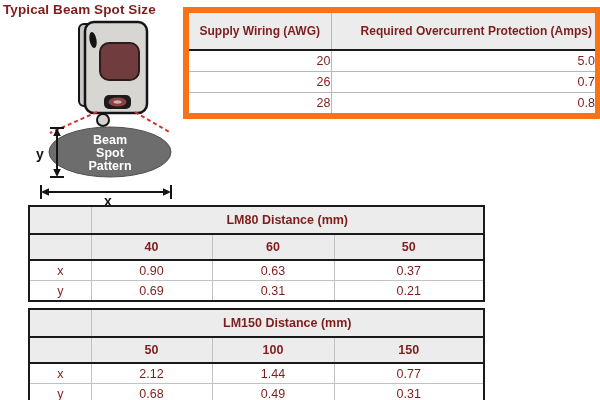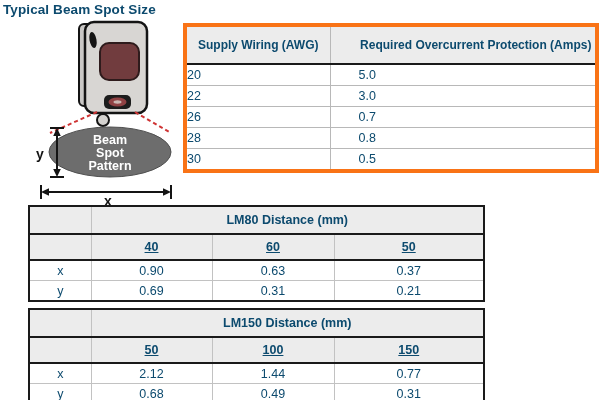--- a/index.html
+++ b/index.html
@@ -2,21 +2,21 @@
 <html><head>
 <meta charset="utf-8">
 <style>
   html, body { margin: 0; padding: 0; background: #ffffff; }
   .page {
     position: relative;
     width: 600px;
     height: 400px;
     background: #ffffff;
     font-family: "Liberation Sans", "DejaVu Sans", sans-serif;
-    color: #0c4a6e;
+    color: #7f1d1d;
     overflow: hidden;
   }
   .page-title {
     position: absolute;
     left: 3px;
     top: 2px;
     font-size: 13.5px;
     font-weight: bold;
     letter-spacing: 0.1px;
   }
@@ -27,37 +27,36 @@
   }
 
   
   .wiring-table {
     position: absolute;
     left: 183px;
     top: 7px;
     width: 412px;
     border-collapse: collapse;
     table-layout: fixed;
-    border: 4px solid #f97316;
+    border: 6px solid #f97316;
     font-size: 12.5px;
-    margin-top: 16px;
   }
   .wiring-table th {
     background: #ececec;
     border-bottom: 2px solid #1a1a1a;
     font-weight: bold;
     font-size: 12px;
     line-height: 1.2;
     text-align: center;
     vertical-align: middle;
     padding: 4px 2px;
     height: 28px;
   }
   .wiring-table td {
-    text-align: left;
+    text-align: right;
     vertical-align: middle;
     height: 20px;
     border-bottom: 1px solid #b8b8b8;
     padding: 0;
   }
   .wiring-table tr:last-child td { border-bottom: none; }
   .wiring-table th + th,
   .wiring-table td + td { border-left: 1px solid #b8b8b8; padding-left: 28px; }
 
   
@@ -83,21 +82,20 @@
     background: #ececec;
     border-bottom: 2px solid #1a1a1a;
     font-weight: bold;
     height: 26px;
   }
   .lm-table .head-row td {
     background: #ececec;
     border-bottom: 2px solid #1a1a1a;
     font-weight: bold;
     height: 24px;
-    text-decoration: underline;
   }
   .lm-table .data-row td { height: 19px; }
   .lm-table .data-row.first td { border-bottom: 1px solid #c2c2c2; }
 </style>
 </head>
 <body>
 
 <div class="page">
 
   <div class="page-title">Typical Beam Spot Size</div>
@@ -151,34 +149,26 @@
         <th>Supply Wiring (AWG)</th>
         <th>Required Overcurrent Protection (Amps)</th>
       </tr>
     </thead>
     <tbody>
       <tr>
         <td>20</td>
         <td>5.0</td>
       </tr>
       <tr>
-        <td>22</td>
-        <td>3.0</td>
-      </tr>
-      <tr>
         <td>26</td>
         <td>0.7</td>
       </tr>
       <tr>
         <td>28</td>
         <td>0.8</td>
-      </tr>
-      <tr>
-        <td>30</td>
-        <td>0.5</td>
       </tr>
     </tbody>
   </table>
 
   <table class="lm-table lm80">
     <colgroup>
         <col style="width:62px">
         <col style="width:121px">
         <col style="width:122px">
         <col style="width:150px">

